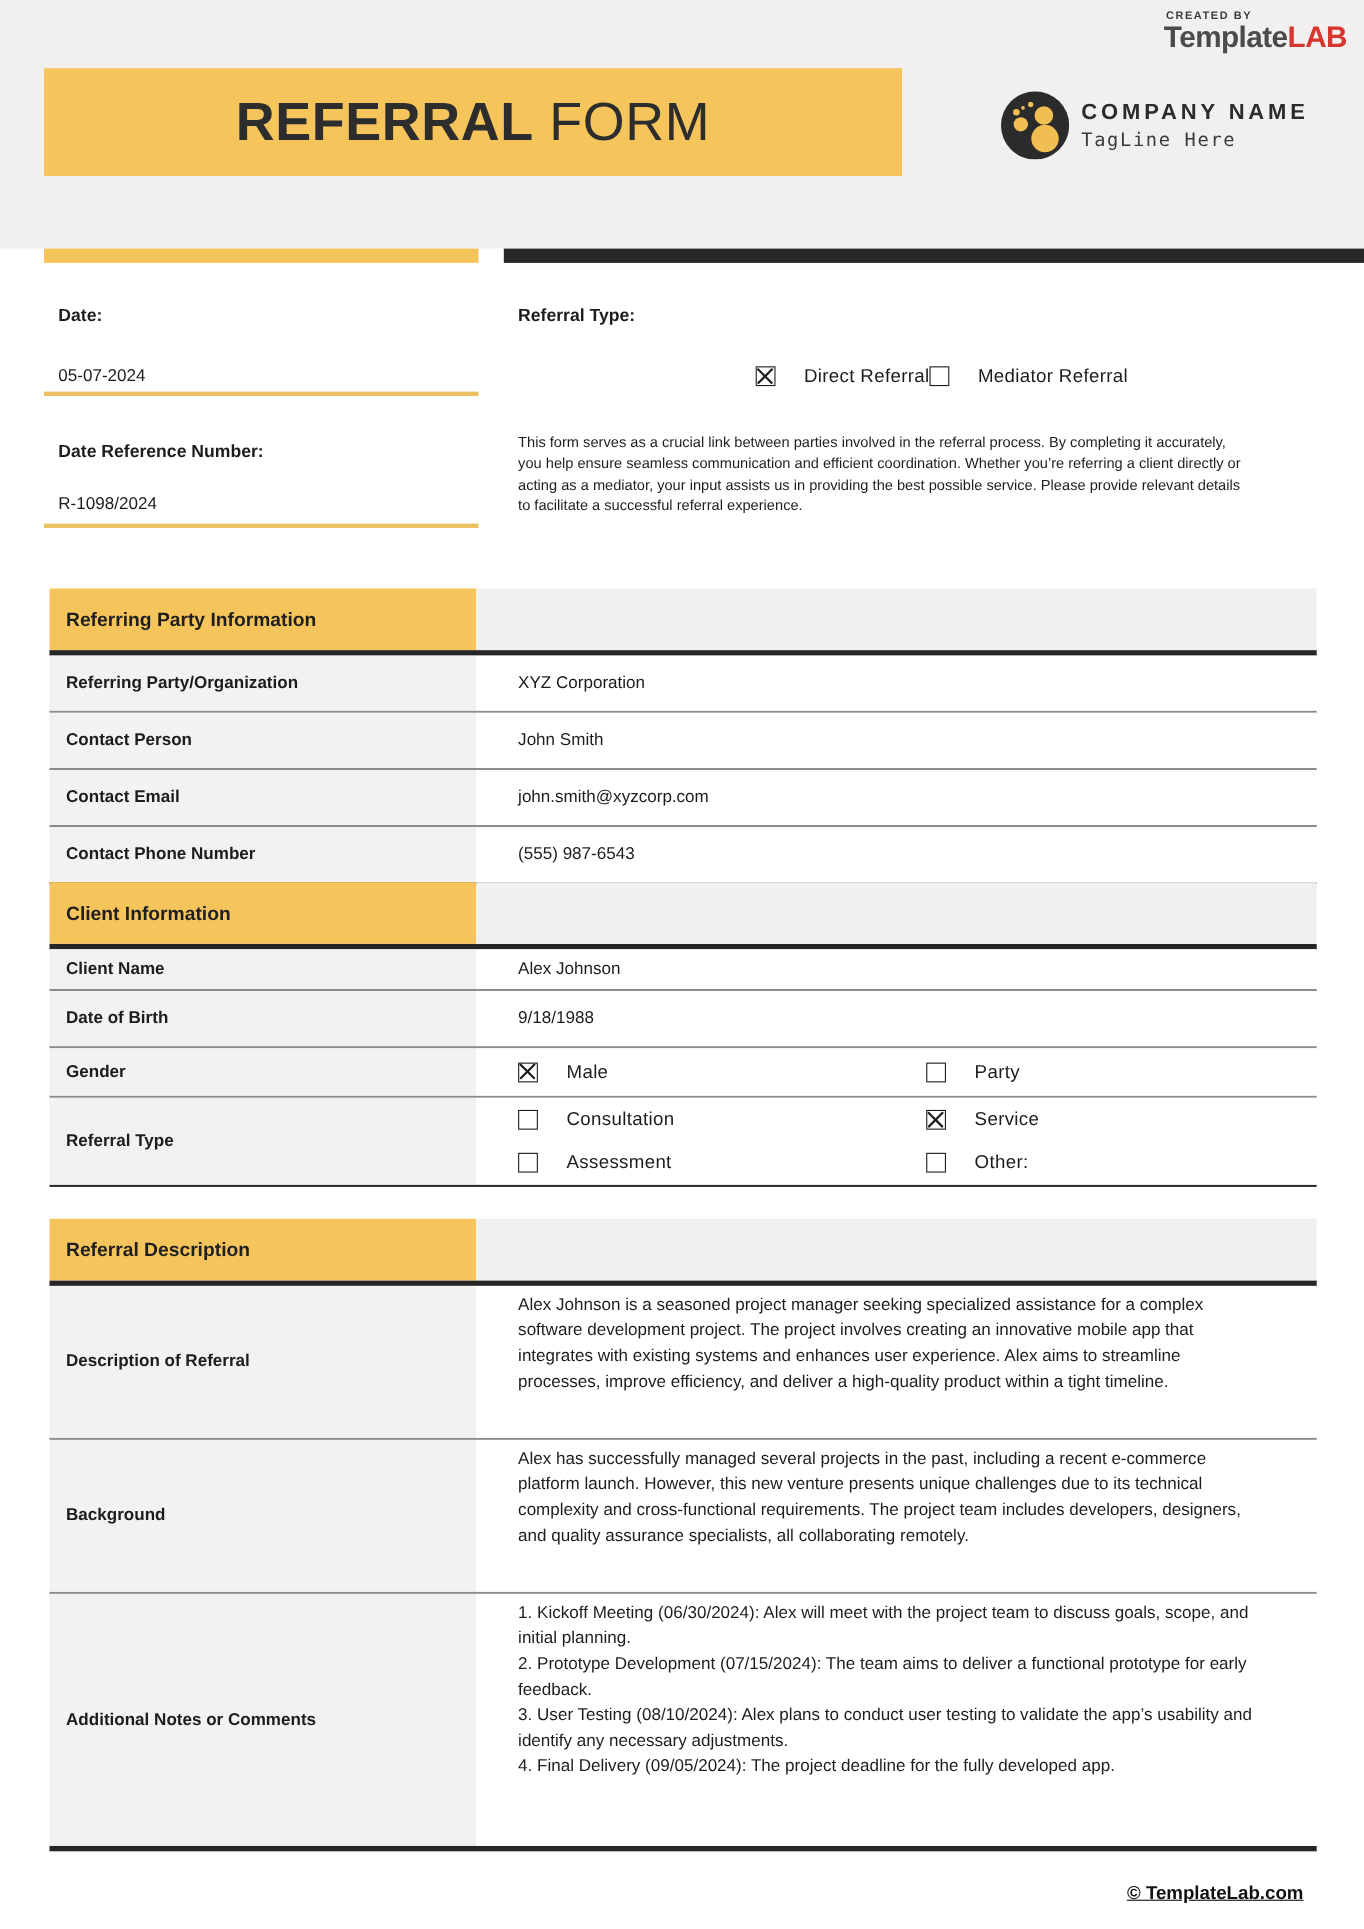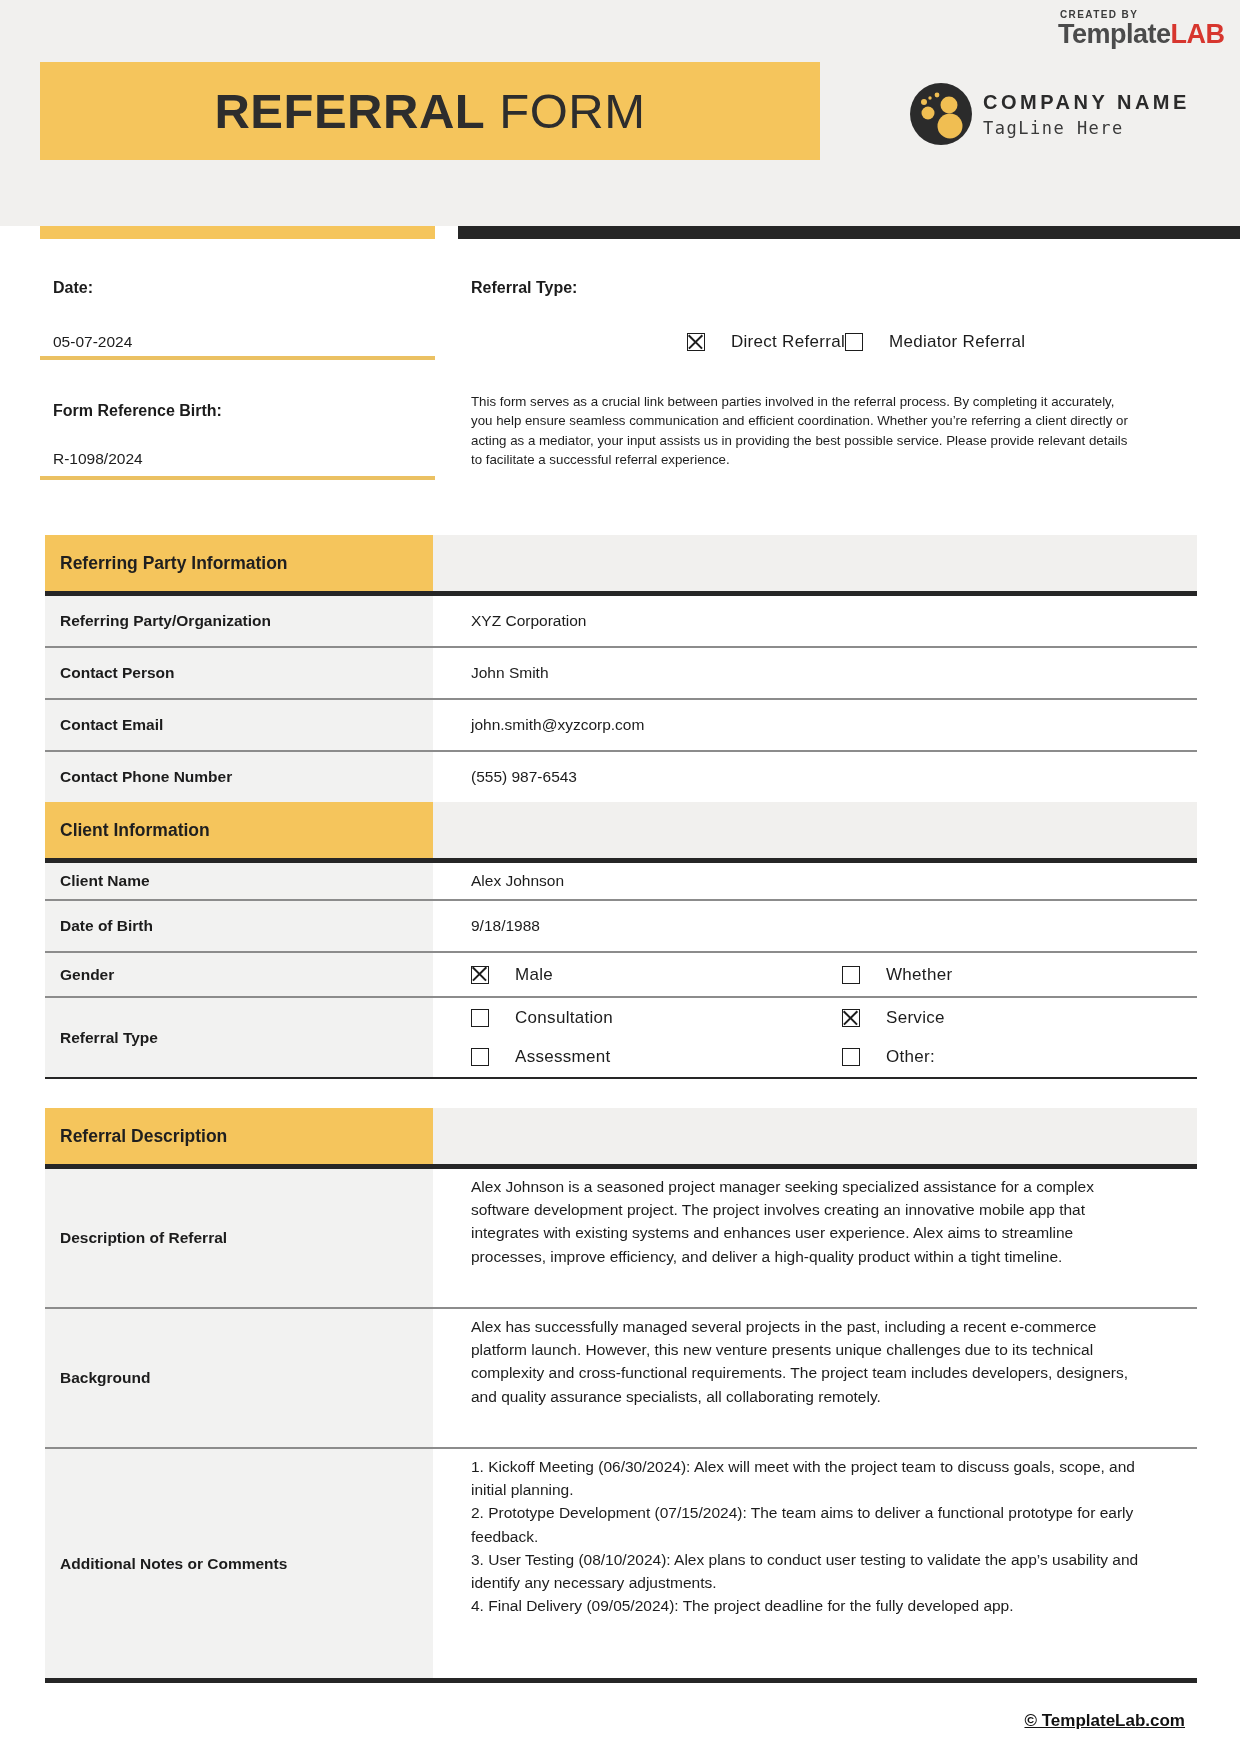--- a/index.html
+++ b/index.html
@@ -111,21 +111,21 @@
     </div>
   </div>
 
   <div class="bar-yellow"></div>
   <div class="bar-dark"></div>
 
   <div class="lbl" style="left:53px; top:279px;">Date:</div>
   <div class="val" style="left:53px; top:333px;">05-07-2024</div>
   <div class="yline" style="top:356px;"></div>
 
-  <div class="lbl" style="left:53px; top:402px;">Form Reference Birth:</div>
+  <div class="lbl" style="left:53px; top:402px;">Date Reference Number:</div>
   <div class="val" style="left:53px; top:450px;">R-1098/2024</div>
   <div class="yline" style="top:476px;"></div>
 
   <div class="lbl" style="left:471px; top:279px;">Referral Type:</div>
   <div class="top-checks">
     <div class="copt">
       <span class="cb checked"></span>
       <span class="copt-label">Direct Referral</span>
     </div>
     <div class="copt">
@@ -173,21 +173,21 @@
     </div>
     <div class="trow r45">
       <div class="lcell">Gender</div>
       <div class="vcell checks">
         <div class="copt">
           <span class="cb checked"></span>
           <span class="copt-label">Male</span>
         </div>
         <div class="copt">
           <span class="cb"></span>
-          <span class="copt-label">Whether</span>
+          <span class="copt-label">Party</span>
         </div>
       </div>
     </div>
     <div class="trow r81 last-dark">
       <div class="lcell">Referral Type</div>
       <div class="vcell stack">
         <div class="crow">
           <div class="copt">
             <span class="cb"></span>
             <span class="copt-label">Consultation</span>

